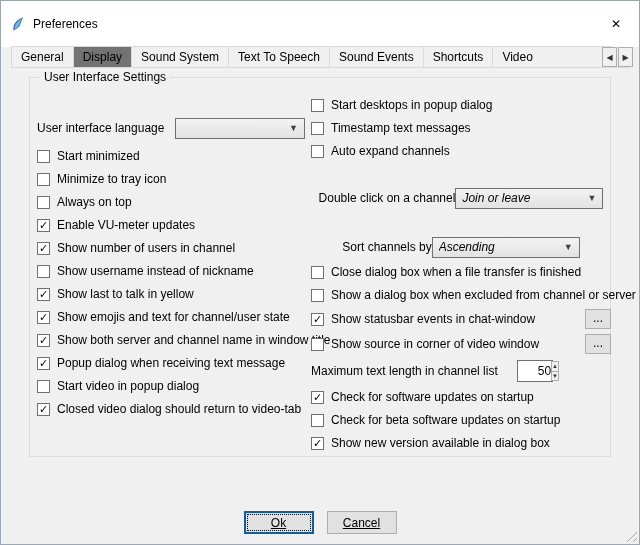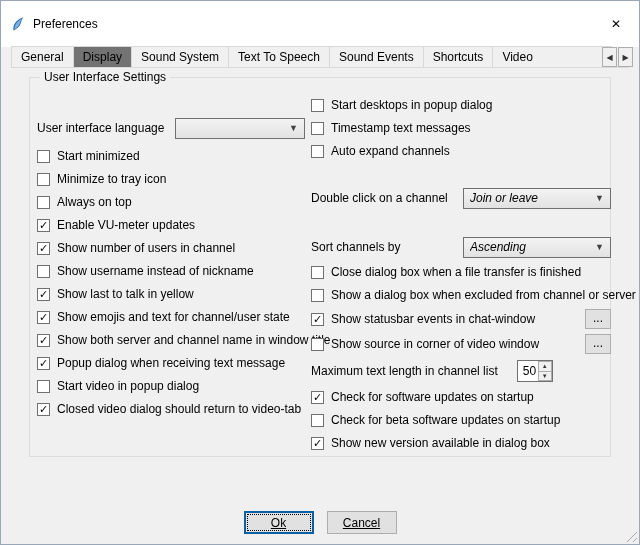--- a/index.html
+++ b/index.html
@@ -39,29 +39,29 @@
   .cb-row { gap:7px; cursor:default; }
   .cb { flex:0 0 13px; width:13px; height:13px; border:1px solid #707070; background:#fff; font-size:11px; line-height:11px; text-align:center; color:#000; }
   .cb-label { white-space:nowrap; }
 
   .lang-row { justify-content:space-between; height:22px; margin-bottom:8px; }
   .combo { height:21px; border:1px solid #707070; background:linear-gradient(#f3f3f3,#e2e2e2); display:flex; align-items:center; padding:0 6px; cursor:default; }
   .combo-value { flex:1; white-space:nowrap; overflow:hidden; }
   .combo-arrow { font-size:9px; color:#404040; margin-left:5px; }
   .combo-lang { width:130px; }
   .combo-right { width:148px;font-style:italic; }
-  .combo-row { justify-content:space-between; height:22px;margin-top:27px; }
+  .combo-row { justify-content:center; height:22px;margin-top:27px; }
 
   .btnrow-right { justify-content:space-between; height:20px; }
   .btnrow-left { display:flex; align-items:center; gap:7px; flex:1; }
   .dots-btn { width:26px; height:20px; border:1px solid #adadad; background:#e1e1e1; text-align:center; line-height:17px; cursor:default; }
 
   .spin-row { height:24px; gap:19px; }
   .spin { display:flex; height:22px; width:36px; border:1px solid #707070; background:#fff; }
-  .spin-value { flex:1; display:flex; align-items:center; padding-left:5px; }
+  .spin-value { flex:1; display:flex; align-items:center; padding-left:20px; }
   .spin-arrows { width:14px; display:flex; flex-direction:column; }
   .spin-up,.spin-down { flex:1; font-size:6px; display:flex; align-items:center; justify-content:center; background:#f0f0f0; border:1px solid #adadad; color:#333; cursor:default; }
   .spin-down { margin-top:-1px; }
 
   
   .btn-row { position:absolute; left:0; right:0; top:510px; display:flex; justify-content:center; gap:13px; }
   .btn { width:70px; height:23px; background:#e1e1e1; border:1px solid #adadad; display:flex; align-items:center; justify-content:center; text-decoration:underline; cursor:default; }
   .btn-ok { border:2px solid #0b5fa5; outline:1px dotted #000; outline-offset:-4px; }
 
   .grip { position:absolute; right:2px; bottom:2px; width:13px; height:13px;

